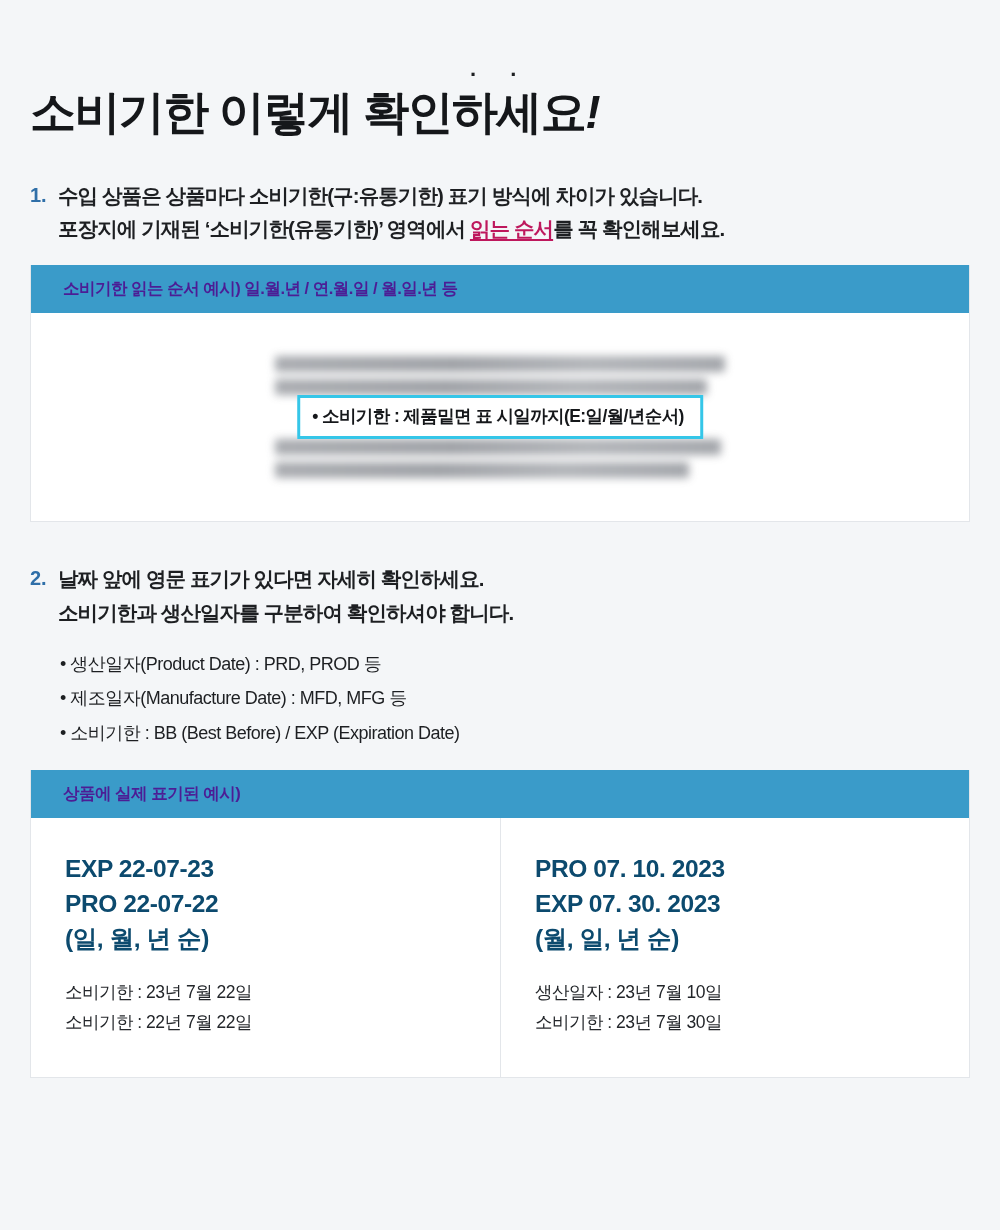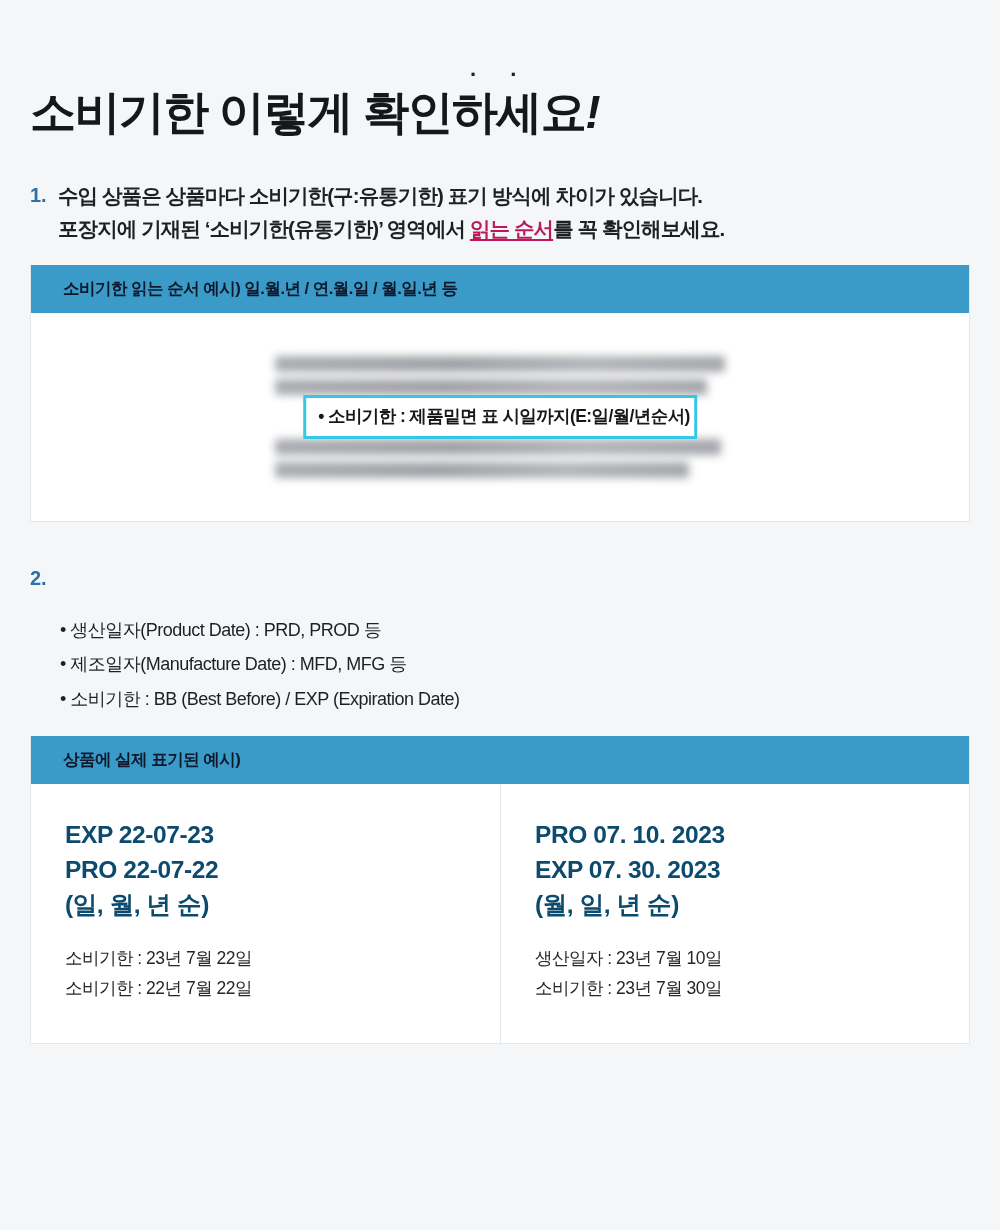--- a/index.html
+++ b/index.html
@@ -76,21 +76,21 @@
 
   
   .panel {
     margin-top: 20px;
     background: #ffffff;
     border: 1px solid #e3e6ea;
     border-top: none;
   }
   .panel-header {
     background: #3a9bc9;
-    color: #0f172a;
+    color: #4c1d95;
     font-size: 16.5px;
     font-weight: 700;
     letter-spacing: -0.5px;
     padding: 13px 2px 13px 32px;
   }
   .panel-body {
     padding: 0;
     position: relative;
   }
 
@@ -119,21 +119,21 @@
   .blur-line.w3 { width: 99%; }
   .blur-line.w4 { width: 92%; }
   .blur-line.spacer { background: none; height: 30px; }
   .highlight-row {
     position: absolute;
     left: 50%;
     top: 50%;
     transform: translate(-50%, -50%);
     border: 3px solid #35c6e8;
     background: #ffffff;
-    padding: 6px 4px 8px 12px;
+    padding: 6px 16px 8px 12px;
     white-space: nowrap;
     font-size: 17.5px;
     font-weight: 600;
     letter-spacing: -0.6px;
     color: #15171a;
   }
 
   
   .bullets {
     margin: 18px 0 0 30px;
@@ -200,20 +200,24 @@
           <div class="blur-line w3"></div>
           <div class="blur-line w4"></div>
         </div>
         <div class="highlight-row">• 소비기한 : 제품밑면 표 시일까지(E:일/월/년순서)</div>
       </div>
     </div>
   </div>
 
   <div class="numbered">
     <div class="num">2.</div>
+    <div class="num-body">
+      <div>날짜 앞에 영문 표기가 있다면 자세히 확인하세요.</div>
+      <div>소비기한과 생산일자를 구분하여 확인하셔야 합니다.</div>
+    </div>
   </div>
 
   <div class="bullets">
     <div>• 생산일자(Product Date) : PRD, PROD 등</div>
     <div>• 제조일자(Manufacture Date) : MFD, MFG 등</div>
     <div>• 소비기한 : BB (Best Before) / EXP (Expiration Date)</div>
   </div>
 
   <div class="panel">
     <div class="panel-header">상품에 실제 표기된 예시)</div>

